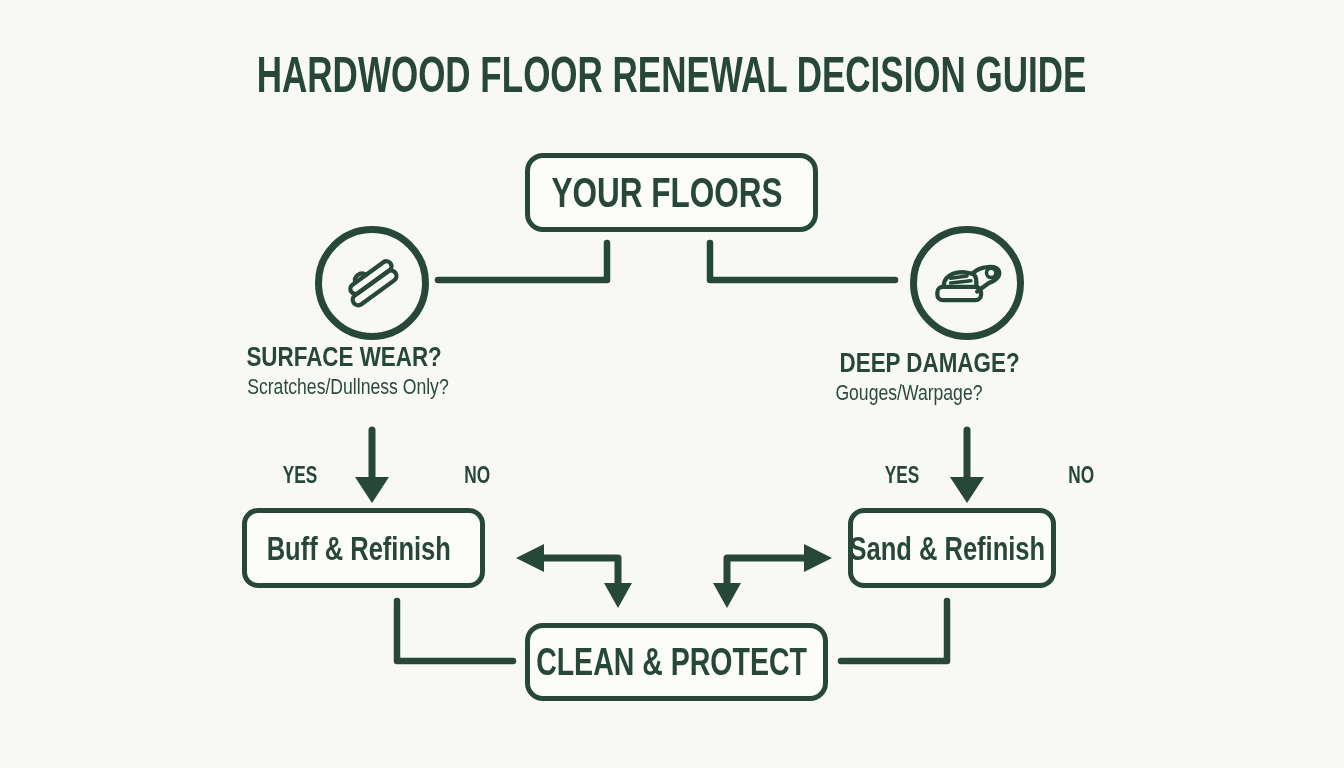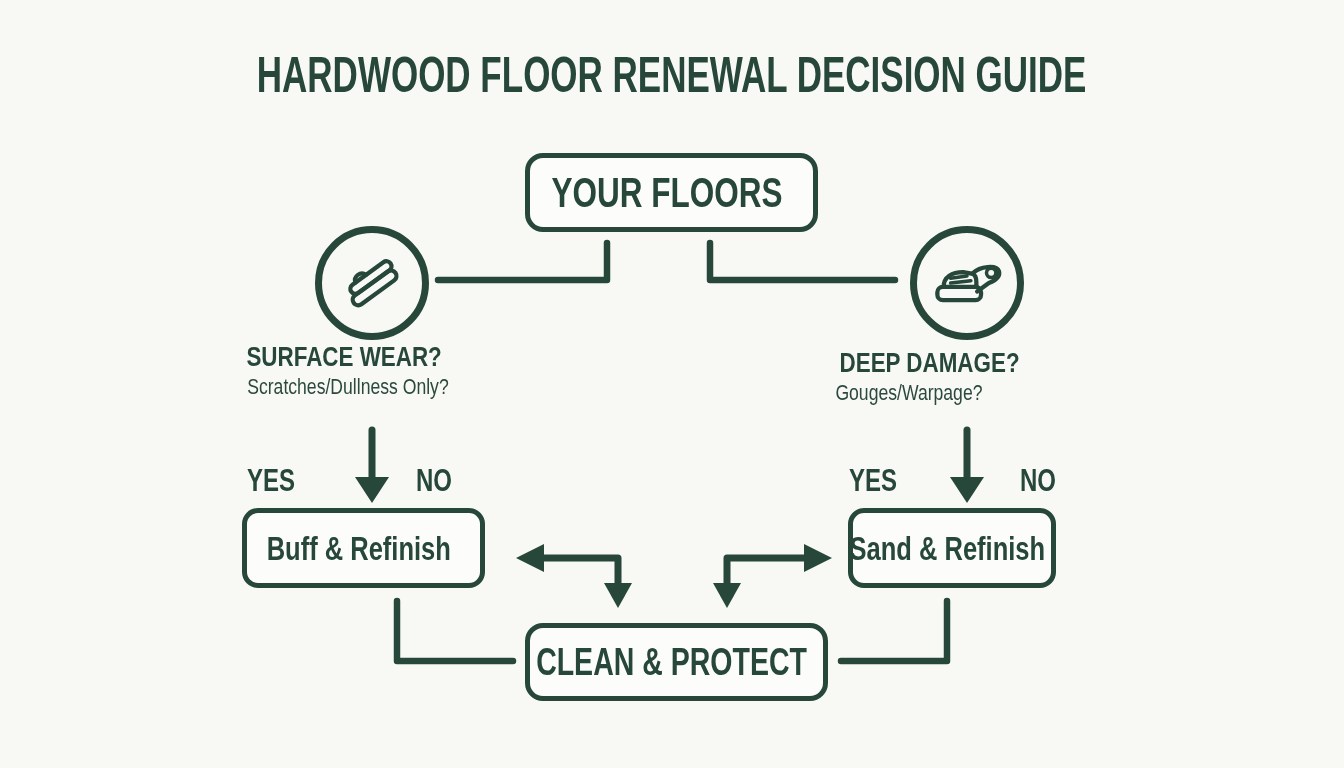--- a/index.html
+++ b/index.html
@@ -42,21 +42,21 @@
   .badge-left{left:315px;top:226px;}
   .badge-right{left:910px;top:226px;}
 
   .question-block{position:absolute;width:300px;text-align:left;}
   .qb-left{left:222px;top:341px;}
   .qb-right{left:817px;top:341px;margin-top:6px;}
   .q-title{font-size:28px;font-weight:bold;line-height:1.15;}
   .q-sub{font-size:22px;font-weight:normal;line-height:1.3;color:#2b4a3d;}
 
   .yn{
-    position:absolute;width:84px;text-align:left;font-size:32px;font-weight:bold;
+    position:absolute;width:84px;text-align:right;font-size:23px;font-weight:bold;
     color:#26473a;
   }
   .yn-left-yes{left:239px;top:462px;}
   .yn-left-no{left:410px;top:462px;}
   .yn-right-yes{left:841px;top:462px;}
   .yn-right-no{left:1014px;top:462px;}
 
   svg .stroke{stroke:#26473a;fill:none;stroke-linecap:round;stroke-linejoin:round;}
   svg .fillg{fill:#26473a;stroke:none;}
 </style>

